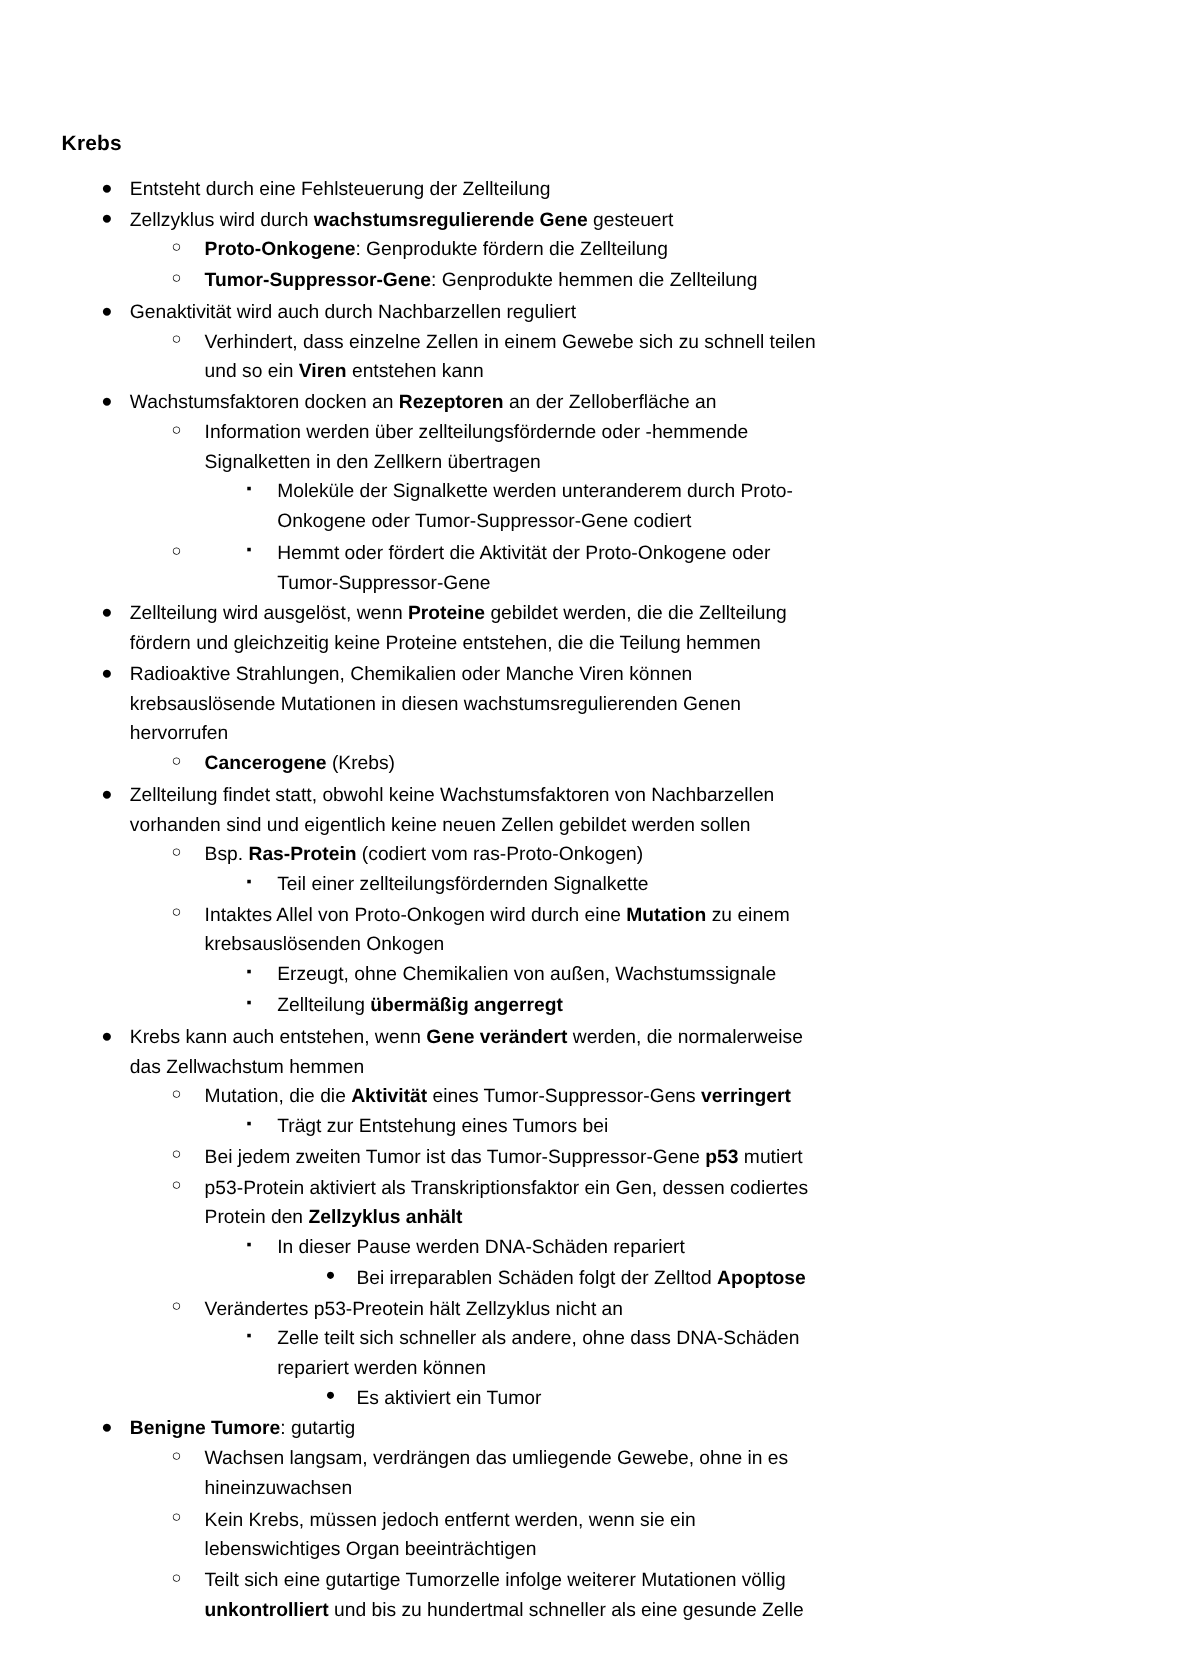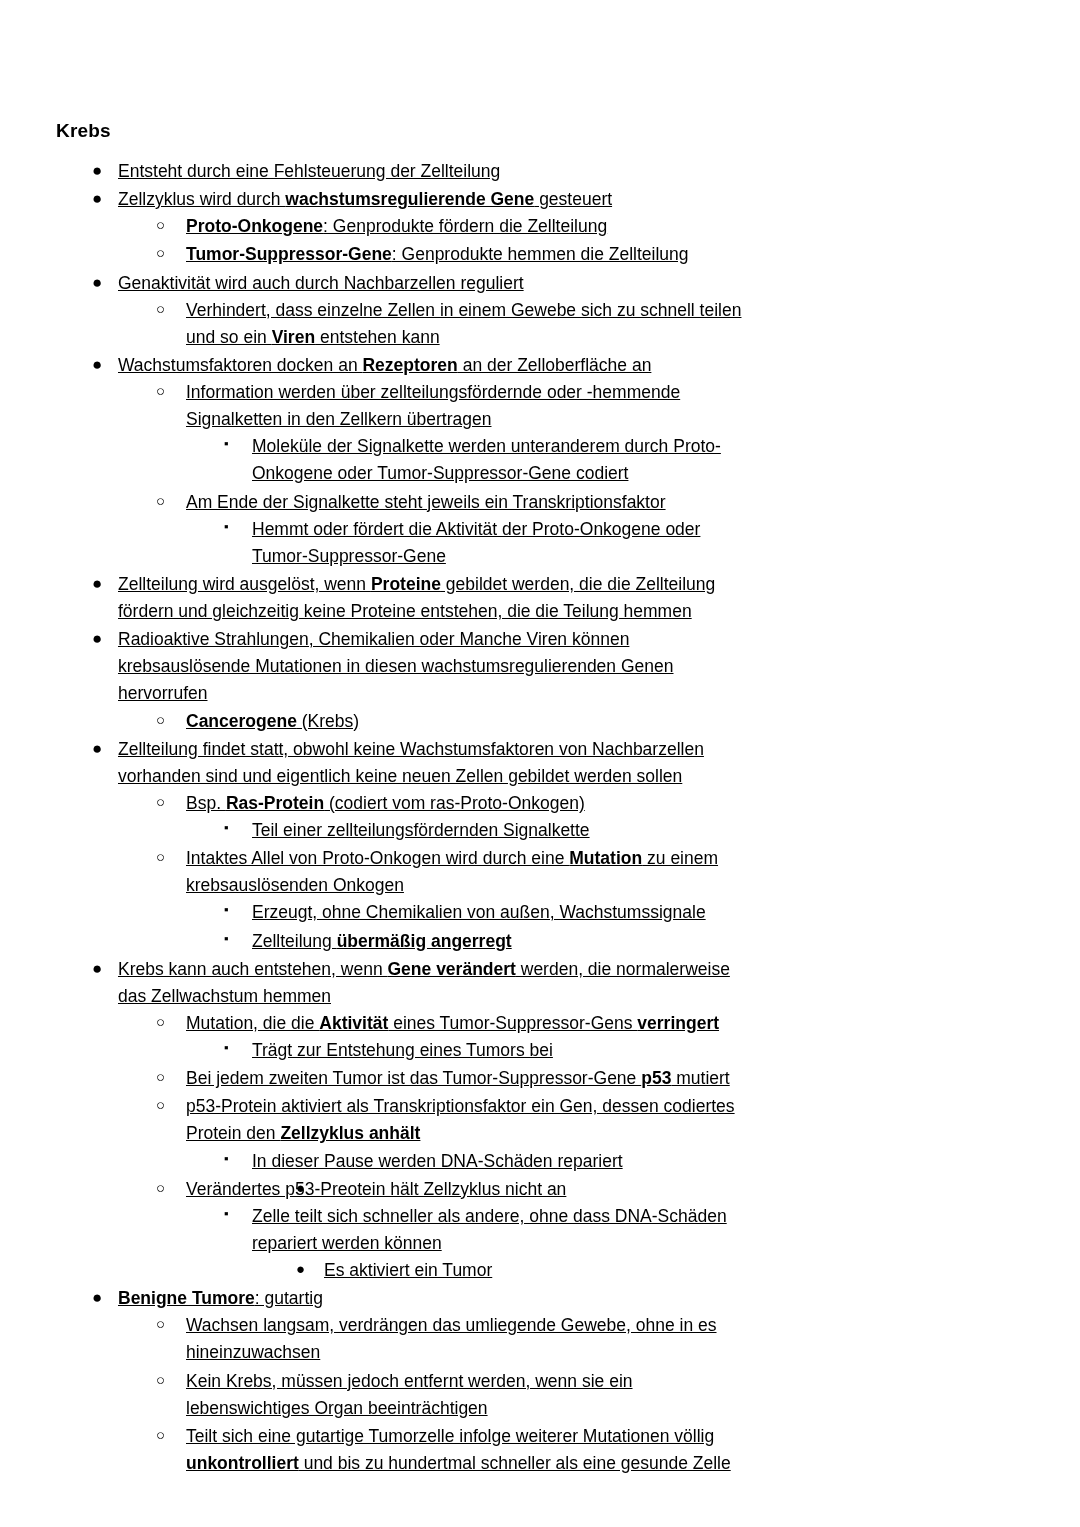--- a/index.html
+++ b/index.html
@@ -82,21 +82,20 @@
     left: 44px;
     top: 0;
     font-size: 15px;
     line-height: 1.6;
   }
   .txt b {
     font-weight: bold;
   }
   .txt {
     display: block;
-    text-decoration: underline;
   }
 </style>
 </head>
 <body>
 
 <div class="page">
   <h1 class="doc-title">Krebs</h1>
   <div id="outline-root">
       <ul class="lvl l1">
         <li class="item">
@@ -136,21 +135,20 @@
               <span class="txt">Information werden über zellteilungsfördernde oder -hemmende Signalketten in den Zellkern übertragen</span>
               <ul class="lvl l3">
                 <li class="item">
                   <span class="marker">▪</span>
                   <span class="txt">Moleküle der Signalkette werden unteranderem durch Proto-Onkogene oder Tumor-Suppressor-Gene codiert</span>
                 </li>
               </ul>
             </li>
             <li class="item">
               <span class="marker">○</span>
-              <span class="txt">Am Ende der Signalkette steht jeweils ein Transkriptionsfaktor</span>
               <ul class="lvl l3">
                 <li class="item">
                   <span class="marker">▪</span>
                   <span class="txt">Hemmt oder fördert die Aktivität der Proto-Onkogene oder Tumor-Suppressor-Gene</span>
                 </li>
               </ul>
             </li>
           </ul>
         </li>
         <li class="item">
@@ -218,20 +216,21 @@
             <li class="item">
               <span class="marker">○</span>
               <span class="txt">p53-Protein aktiviert als Transkriptionsfaktor ein Gen, dessen codiertes Protein den <b>Zellzyklus anhält</b></span>
               <ul class="lvl l3">
                 <li class="item">
                   <span class="marker">▪</span>
                   <span class="txt">In dieser Pause werden DNA-Schäden repariert</span>
                   <ul class="lvl l4">
                     <li class="item">
                       <span class="marker">●</span>
+                      <span class="txt">Bei irreparablen Schäden folgt der Zelltod <b>Apoptose</b></span>
                     </li>
                   </ul>
                 </li>
               </ul>
             </li>
             <li class="item">
               <span class="marker">○</span>
               <span class="txt">Verändertes p53-Preotein hält Zellzyklus nicht an</span>
               <ul class="lvl l3">
                 <li class="item">

